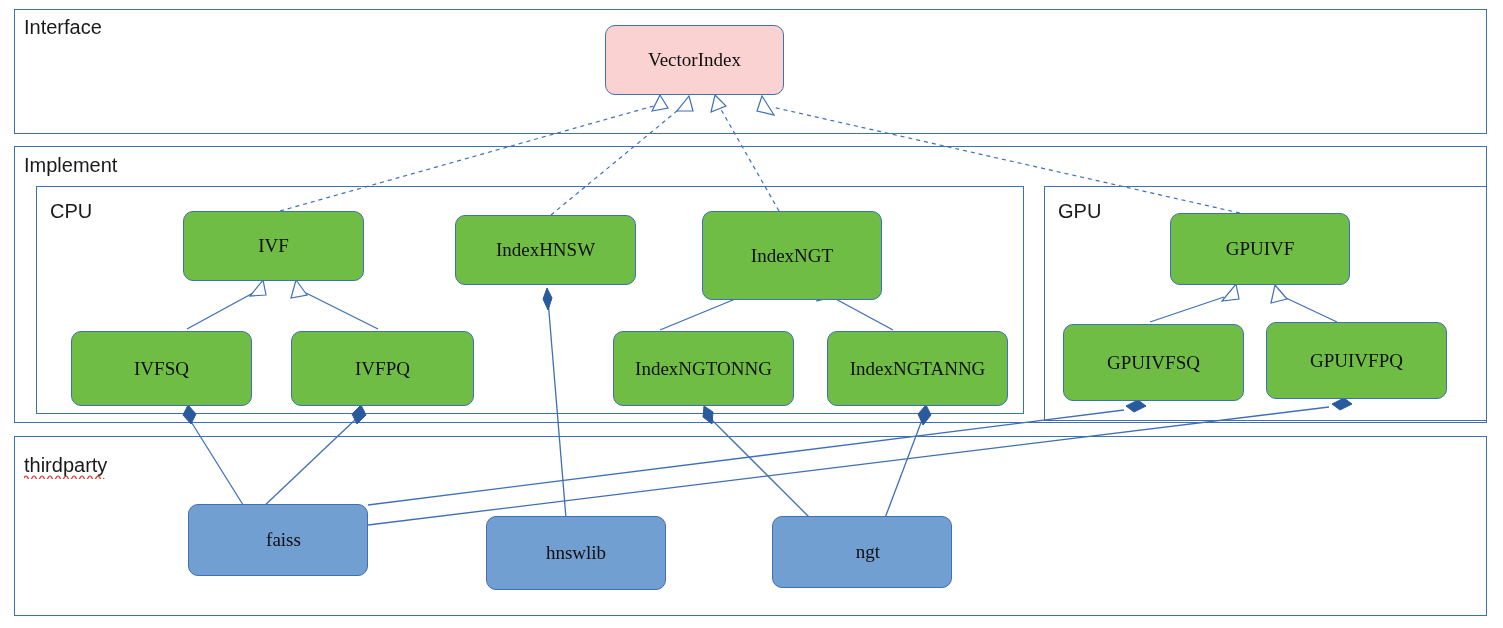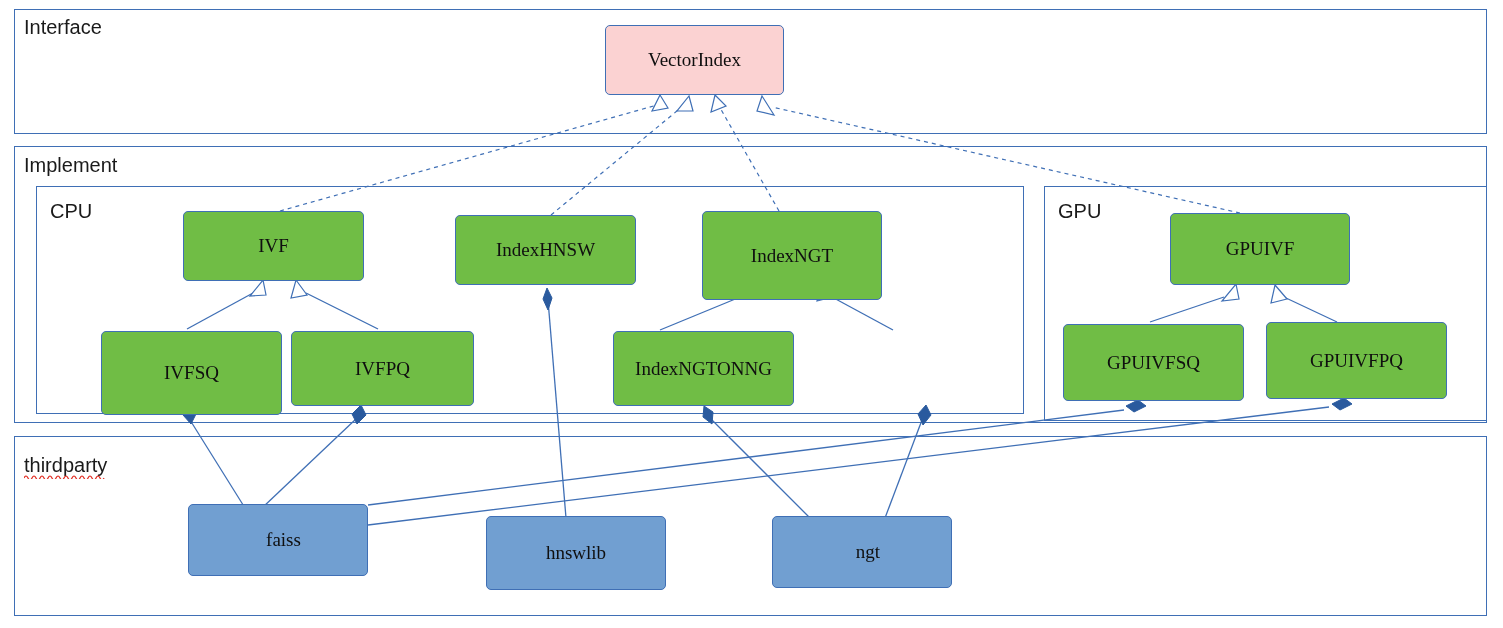--- a/index.html
+++ b/index.html
@@ -37,21 +37,21 @@
   }
   .squiggle {
     position: absolute;
     height: 5px;
     pointer-events: none;
   }
   .node {
     position: absolute;
     box-sizing: border-box;
     border: 1px solid #3f6fb5;
-    border-radius: 5px;
+    border-radius: 10px;
     display: flex;
     align-items: center;
     justify-content: center;
     font-family: "Liberation Serif", serif;
     font-size: 19px;
     color: #0f0f0f;
     text-align: center;
     white-space: nowrap;
   }
   .node.iface  { background: #fbd2d2; }
@@ -200,26 +200,27 @@
   </svg>
 
   <div class="node iface" style="left:605px; top:25px; width:179px; height:70px;">VectorIndex</div>
 
   <div class="node impl" style="left:183px; top:211px; width:181px; height:70px;">IVF</div>
 
   <div class="node impl" style="left:455px; top:215px; width:181px; height:70px;">IndexHNSW</div>
 
   <div class="node impl" style="left:702px; top:211px; width:180px; height:89px;">IndexNGT</div>
 
-  <div class="node impl" style="left:71px; top:331px; width:181px; height:84px;margin-left:30px;">IVFSQ</div>
+  <div class="node impl" style="left:71px; top:331px; width:181px; height:75px;">IVFSQ</div>
 
   <div class="node impl" style="left:291px; top:331px; width:183px; height:75px;">IVFPQ</div>
 
   <div class="node impl" style="left:613px; top:331px; width:181px; height:75px;">IndexNGTONNG</div>
 
+  <div class="node impl" style="left:827px; top:331px; width:181px; height:75px;">IndexNGTANNG</div>
 
   <div class="node impl" style="left:1170px; top:213px; width:180px; height:72px;">GPUIVF</div>
 
   <div class="node impl" style="left:1063px; top:324px; width:181px; height:77px;">GPUIVFSQ</div>
 
   <div class="node impl" style="left:1266px; top:322px; width:181px; height:77px;">GPUIVFPQ</div>
 
   <div class="node third" style="left:188px; top:504px; width:180px; height:72px;padding-left:11px;">faiss</div>
 
   <div class="node third" style="left:486px; top:516px; width:180px; height:74px;">hnswlib</div>

